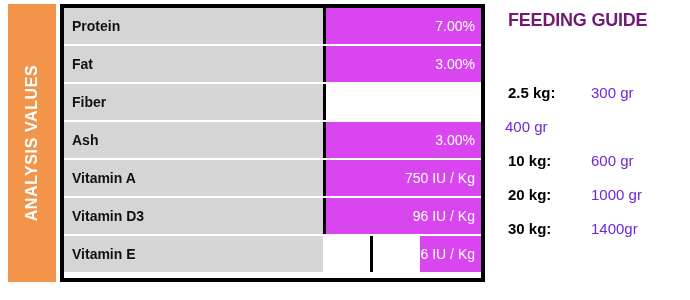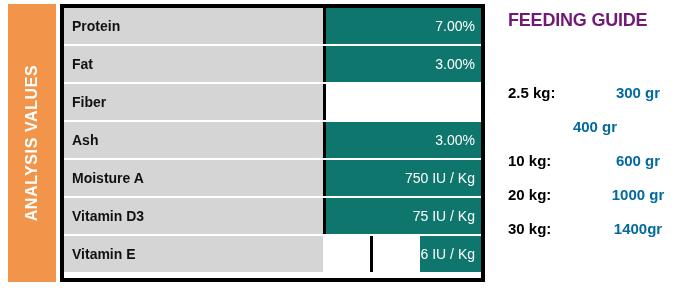--- a/index.html
+++ b/index.html
@@ -80,21 +80,21 @@
     align-items: center;
     padding-left: 8px;
     box-sizing: border-box;
   }
   .col-divider {
     flex: 0 0 3px;
     background: #000000;
   }
   .cell-value {
     flex: 1 1 auto;
-    background: #0f766e;
+    background: #d946ef;
     color: #ffffff;
     font-size: 14px;
     display: flex;
     align-items: center;
     justify-content: flex-end;
     padding-right: 6px;
     box-sizing: border-box;
   }
   .table-footer {
     flex: 0 0 6px;
@@ -134,25 +134,24 @@
     flex: 0 0 86px;
     font-size: 15px;
     font-weight: bold;
     color: #000000;
     padding-left: 3px;
     box-sizing: border-box;
   }
   .fg-amount {
     flex: 1 1 auto;
     font-size: 15px;
-    color: #0369a1;
-    text-align: center;
+    color: #6d28d9;
+    text-align: left;
     padding-right: 2px;
     box-sizing: border-box;
-    font-weight: bold;
   }
 </style>
 </head>
 <body>
 
 <div id="root">
 
   <div class="side-tab">
     <span class="side-tab-label">ANALYSIS VALUES</span>
   </div>
@@ -172,28 +171,28 @@
         <div class="trow">
           <div class="cell-name">Fiber</div>
           <div class="col-divider"></div>
         </div>
         <div class="trow">
           <div class="cell-name">Ash</div>
           <div class="col-divider"></div>
           <div class="cell-value">3.00%</div>
         </div>
         <div class="trow">
-          <div class="cell-name">Moisture A</div>
+          <div class="cell-name">Vitamin A</div>
           <div class="col-divider"></div>
           <div class="cell-value">750 IU / Kg</div>
         </div>
         <div class="trow">
           <div class="cell-name">Vitamin D3</div>
           <div class="col-divider"></div>
-          <div class="cell-value">75 IU / Kg</div>
+          <div class="cell-value">96 IU / Kg</div>
         </div>
         <div class="trow">
           <div class="cell-name">Vitamin E</div>
           <div class="col-divider"></div>
           <div class="cell-value">6 IU / Kg</div>
         </div>
       </div>
     <div class="table-footer"></div>
   </div>
 

